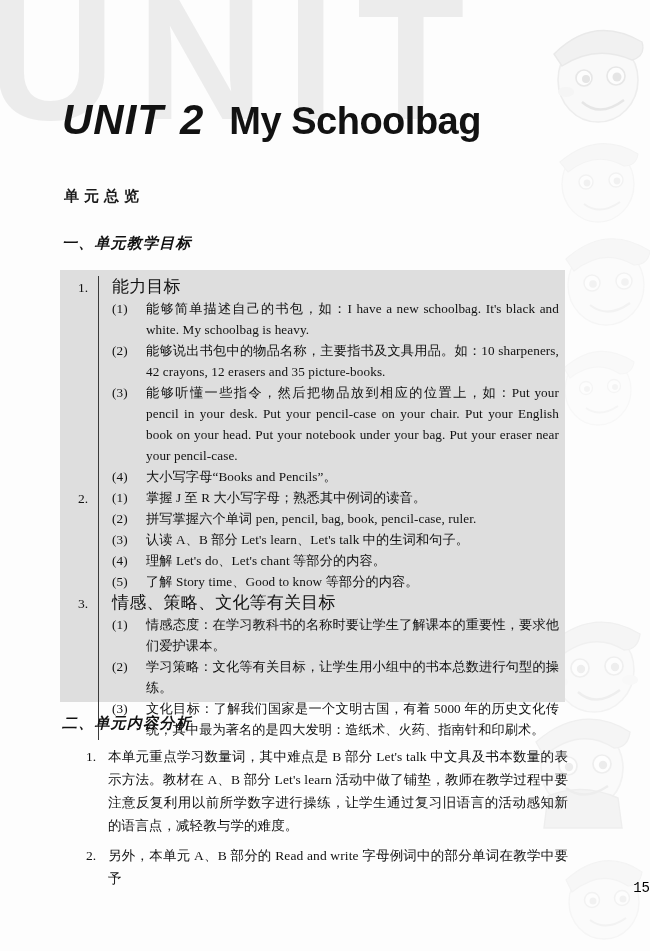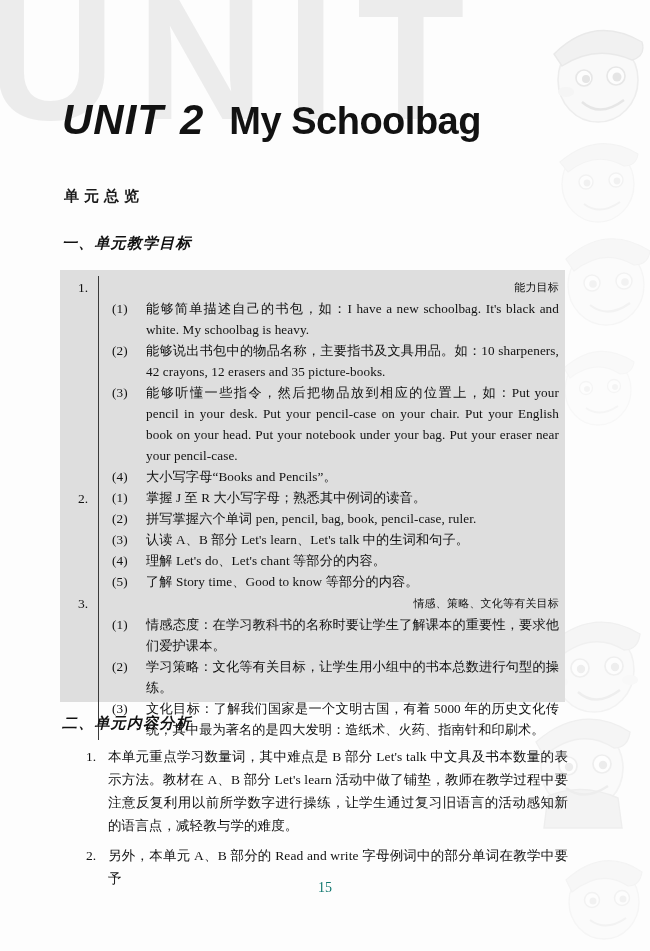--- a/index.html
+++ b/index.html
@@ -162,24 +162,23 @@
     background: #3a3a3a;
     align-self: stretch;
   }
   .obj-body {
     flex: 1 1 auto;
     padding-left: 13px;
     padding-right: 6px;
     box-sizing: border-box;
   }
   .obj-title {
-    font-size: 11px;
+    font-size: 17px;
     line-height: 22px;
     letter-spacing: .2px;
-    text-align: right;
   }
   .sub {
     display: flex;
     font-size: 13.2px;
     line-height: 21px;
     letter-spacing: .1px;
   }
   .sub-label {
     flex: 0 0 34px;
     width: 34px;
@@ -217,24 +216,24 @@
     text-align: justify;
     letter-spacing: .1px;
   }
 
   
   .page-number {
     position: absolute;
     left: 0;
     right: 0;
     top: 880px;
-    text-align: center;
-    font-family: Liberation Serif, serif;
+    text-align: right;
+    font-family: Liberation Mono, monospace;
     font-size: 14px;
-    color: #0f766e;
+    color: #000000;
     z-index: 4;
   }
 </style>
 </head>
 <body>
 
 <div class="page">
 
   <div class="deco-layer">
     <svg class="deco-kid k1" viewBox="0 0 120 140">

